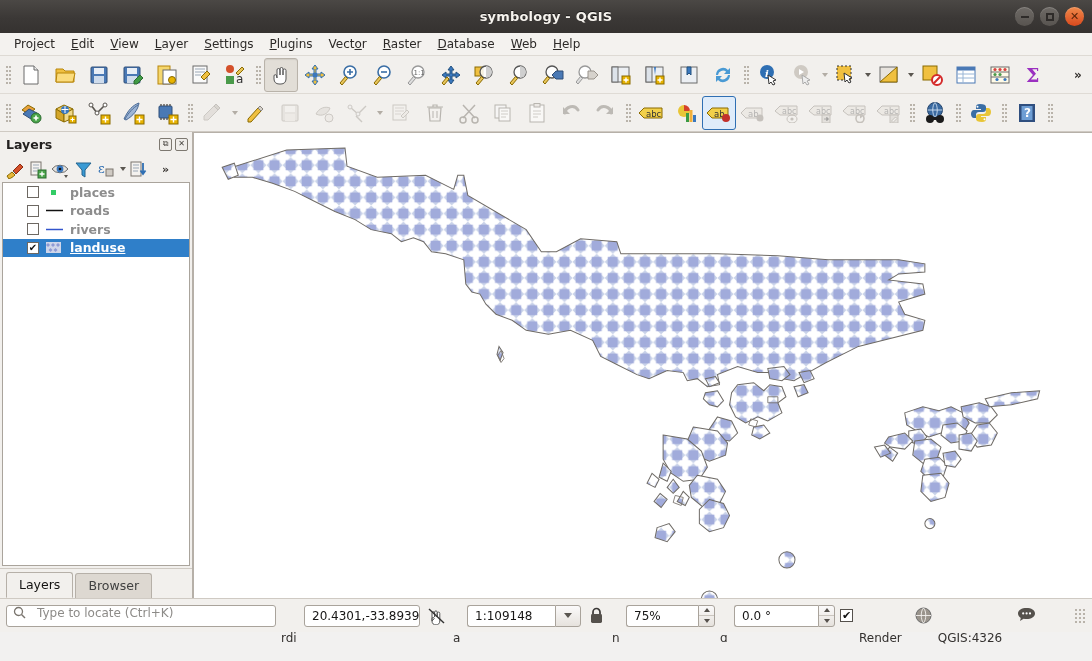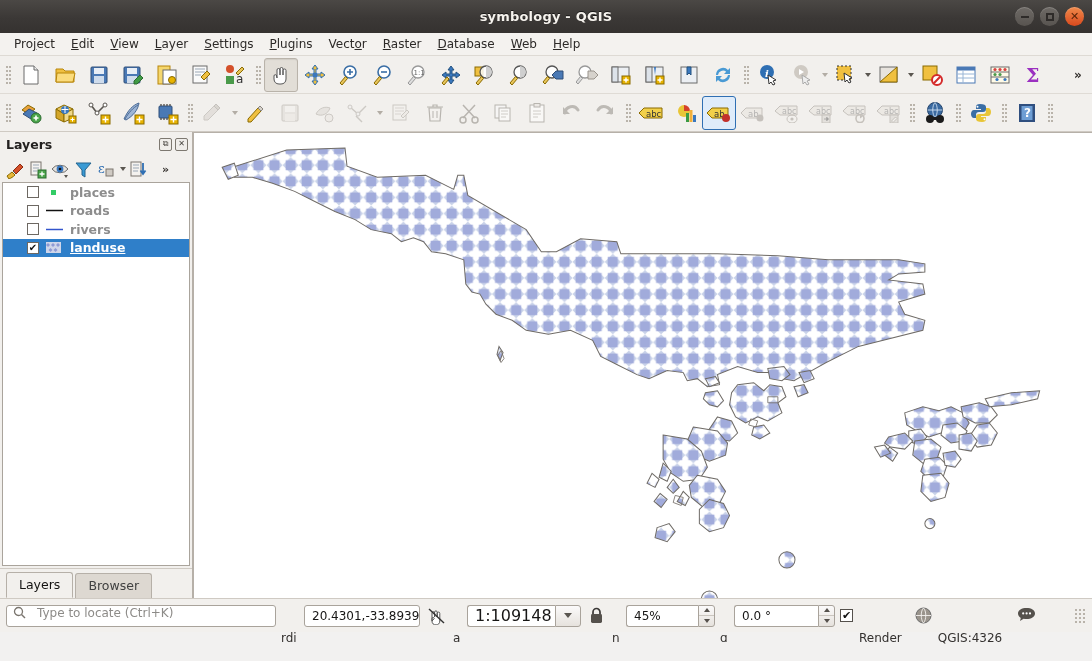--- a/index.html
+++ b/index.html
@@ -84,21 +84,21 @@
   .statusbar{ height:34px; background:#f2f0ed; border-top:1px solid #cfcac3;
     display:flex; align-items:center; padding:0 6px; gap:5px; }
   .locate{ width:270px; height:22px; background:#fff; border:1px solid #a9a39b; border-radius:3px;
     display:flex; padding:0 6px; gap:11px; }
   .locate .ph{ color:#8d8b88; font-size:12px; }
   .sb-lab{ font-size:12px; color:#33302e; white-space:nowrap; overflow:hidden;margin-top:44px; }
   .sb-field{ height:22px; background:#fff; border:1px solid #a9a39b; border-radius:3px;
     display:flex; align-items:center; padding:0 7px; font-size:12px; color:#171615; }
   .sb-combo{ height:22px; display:flex; align-items:stretch; }
   .sb-combo .v{ background:#fff; border:1px solid #a9a39b; border-right:none; border-radius:3px 0 0 3px;
-    display:flex; align-items:center; padding:0 7px; font-size:16px; color:#171615; }
+    display:flex; align-items:center; padding:0 7px; font-size:12px; color:#171615; }
   .sb-combo .arrow{ width:26px; background:linear-gradient(to bottom,#fbfafa,#e6e2dd);
     border:1px solid #a9a39b; border-radius:0 3px 3px 0; display:flex; align-items:center; justify-content:center; }
   .sb-combo .arrow:after{ content:""; border-left:4px solid transparent; border-right:4px solid transparent;
     border-top:5px solid #5a5650; }
   .spin{ height:22px; display:flex; align-items:stretch; }
   .spin .v{ background:#fff; border:1px solid #a9a39b; border-right:none; border-radius:3px 0 0 3px;
     display:flex; align-items:center; padding:0 7px; font-size:12px; color:#171615; }
   .spin .btns{ width:17px; border:1px solid #a9a39b; border-radius:0 3px 3px 0;
     background:linear-gradient(to bottom,#fbfafa,#e6e2dd); display:flex; flex-direction:column; }
   .spin .btns b{ flex:1; display:flex; align-items:center; justify-content:center; }
@@ -872,21 +872,21 @@
 
   <span style="padding:0 3px">
     <svg width="15" height="17" viewBox="0 0 15 17">
         <path d="M4 7V5a3.5 3.5 0 017 0v2" fill="none" stroke="#3b3836" stroke-width="1.7"></path>
         <rect x="2" y="7" width="11" height="9" rx="1.4" fill="#55514c"></rect>
       </svg>
     </span>
 
   <span class="sb-lab" style="width:9px">n</span>
   <span class="spin">
-    <span class="v" style="width:72px">45%</span>
+    <span class="v" style="width:72px">75%</span>
     <span class="btns">
         <b></b>
         <b></b>
       </span>
   </span>
 
   <span class="sb-lab" style="width:9px">ɑ</span>
   <span class="spin">
     <span class="v" style="width:84px">0.0 °</span>
     <span class="btns">

